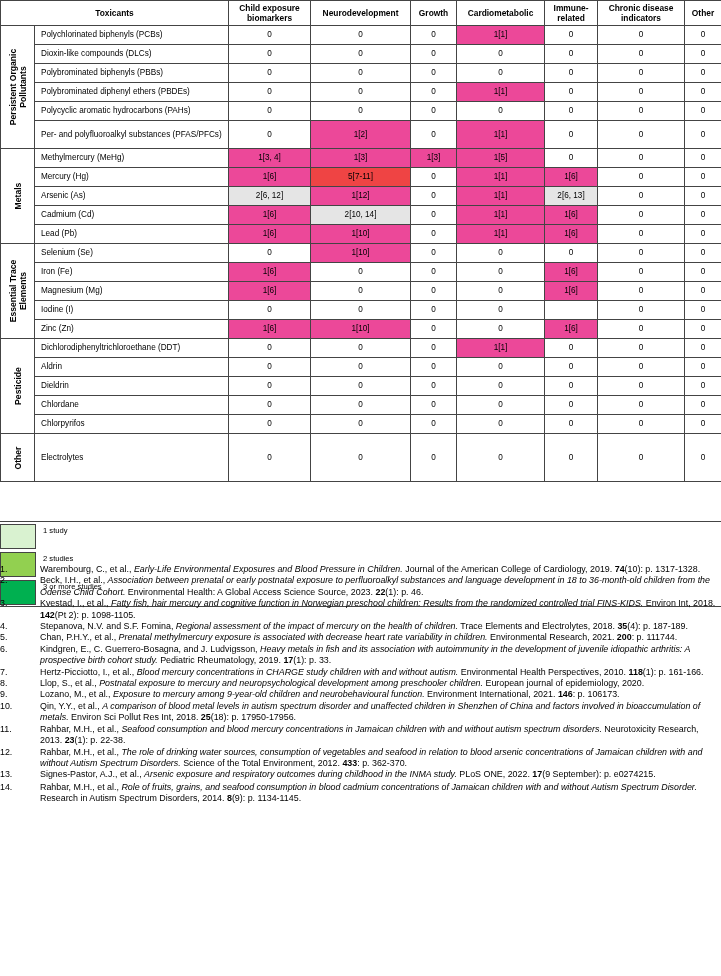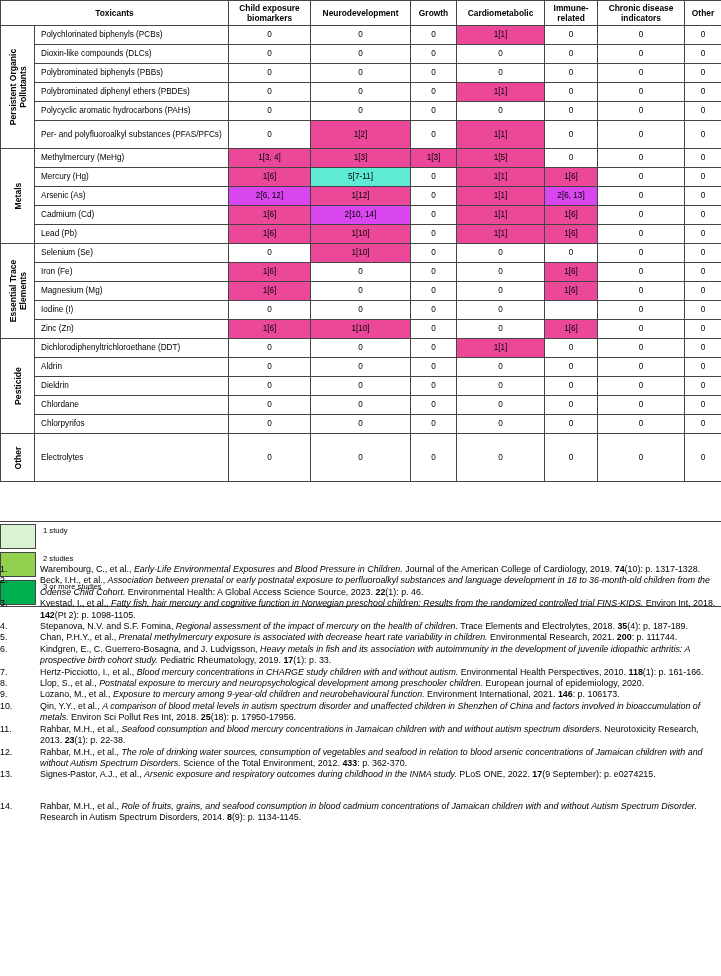--- a/index.html
+++ b/index.html
@@ -7,32 +7,32 @@
   table.main { position: absolute; left: 0; top: 0; width: 721px; border-collapse: collapse; table-layout: fixed; font-size: 8.2px; }
   table.main td, table.main th { border: 1px solid #444; text-align: center; vertical-align: middle; padding: 0 2px; line-height: 10px; }
   table.main th { font-weight: bold; font-size: 8.4px; height: 24px; }
   table.main td.name { text-align: left; padding-left: 6px; }
   table.main tr.r { height: 19px; margin-left: 24px; }
   table.main tr.tall { height: 28px; padding-left: 24px; }
   table.main tr.other-row { height: 48px; }
   td.cat { font-weight: bold; position: relative; padding: 0; }
   td.cat .vt { position: absolute; left: 50%; top: 50%; transform: translate(-50%,-50%) rotate(-90deg); white-space: nowrap; text-align: center; line-height: 10px; font-size: 8.6px; }
   .c1 { background: #ec4899; }
-  .c2 { background: #d946ef; }
-  .c3 { background: #5eead4; }
+  .c2 { background: #e5e5e5; }
+  .c3 { background: #ef4444; }
   .legend { position: absolute; left: 0; top: 473px; width: 721px; height: 84px; border-top: 1px solid #444; border-bottom: 1px solid #444; margin-top: 48px; }
   .legend-row { position: absolute; left: 0; height: 27px; width: 721px; }
   .legend-swatch { position: absolute; left: 0; top: 1px; width: 34px; height: 23px; border: 1px solid #444; }
   .legend-label { position: absolute; left: 43px; top: 3px; font-size: 7.6px; font-family: "Liberation Sans", sans-serif; }
   .refs { position: absolute; left: 0; top: 564px; width: 721px; font-family: "Liberation Sans", sans-serif; font-size: 8.9px; line-height: 11.4px; }
   .ref { position: relative; padding-left: 40px; margin: 0; }
   .ref .num { position: absolute; left: 0; top: 0; }
   .ref .txt i { font-style: italic; }
   .ref .txt b { font-weight: bold; }
-  .ref.gap { margin-top: 20px; }
+  .ref.gap { margin-top: 1px; }
 </style>
 </head>
 <body>
 
 <table class="main">
   <colgroup>
     <col style="width:34px">
       <col style="width:194px">
       <col style="width:82px">
       <col style="width:100px">

